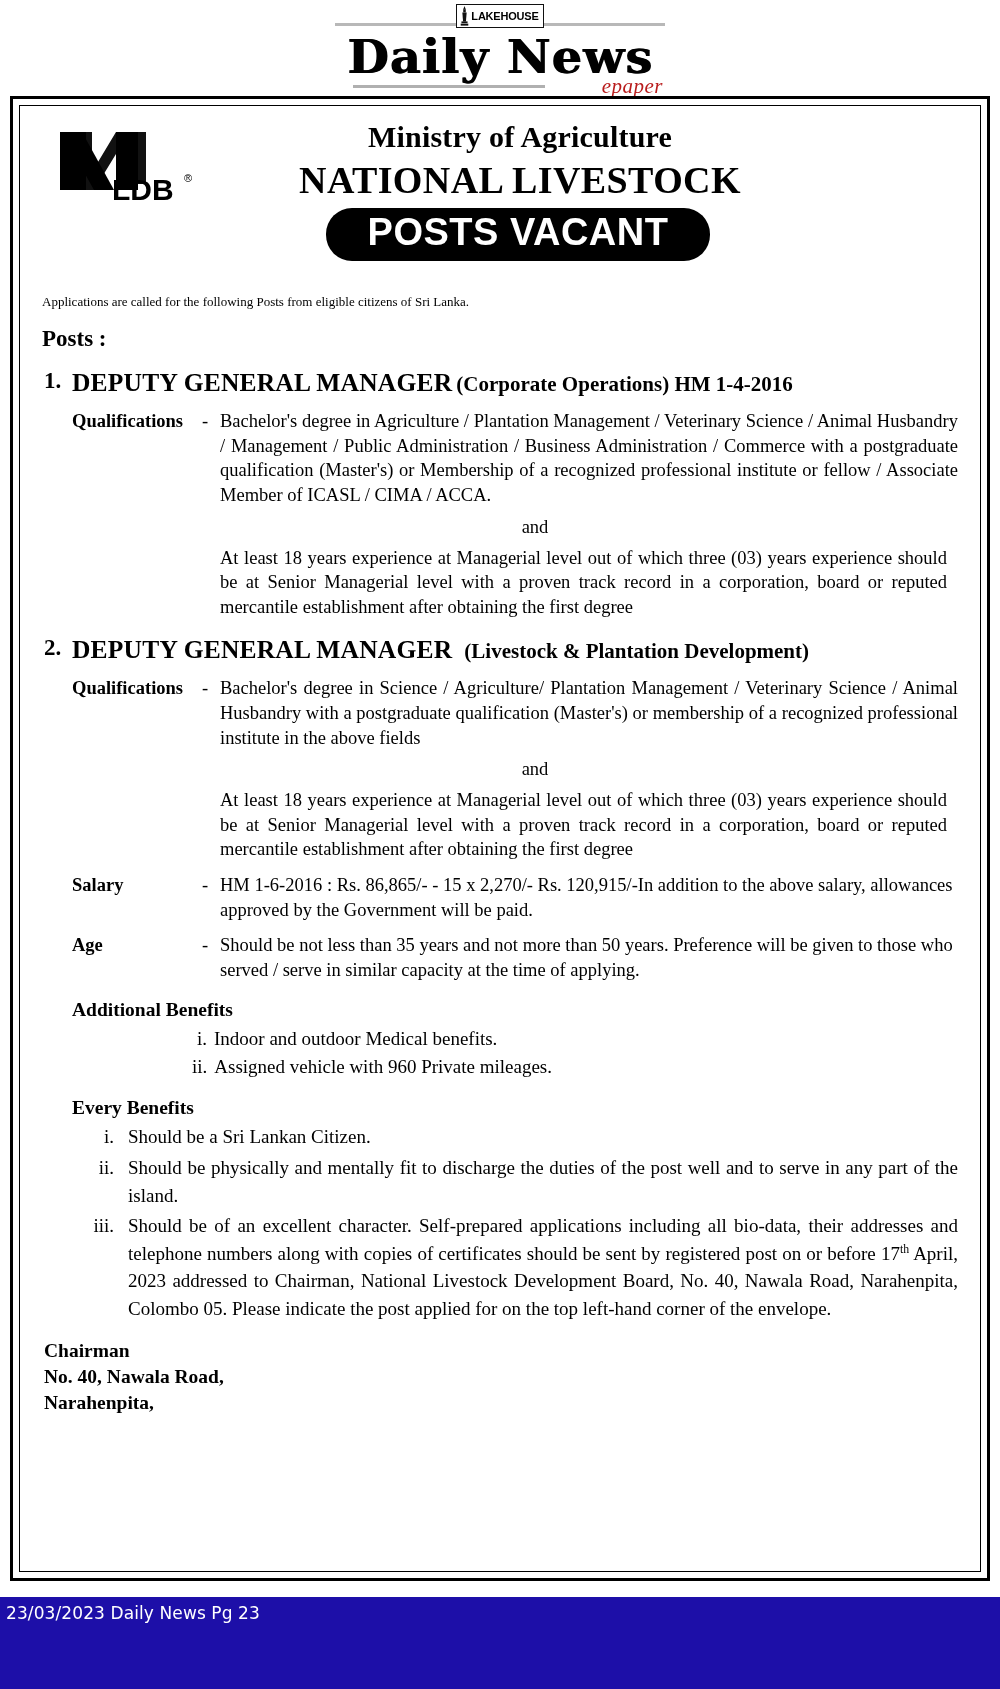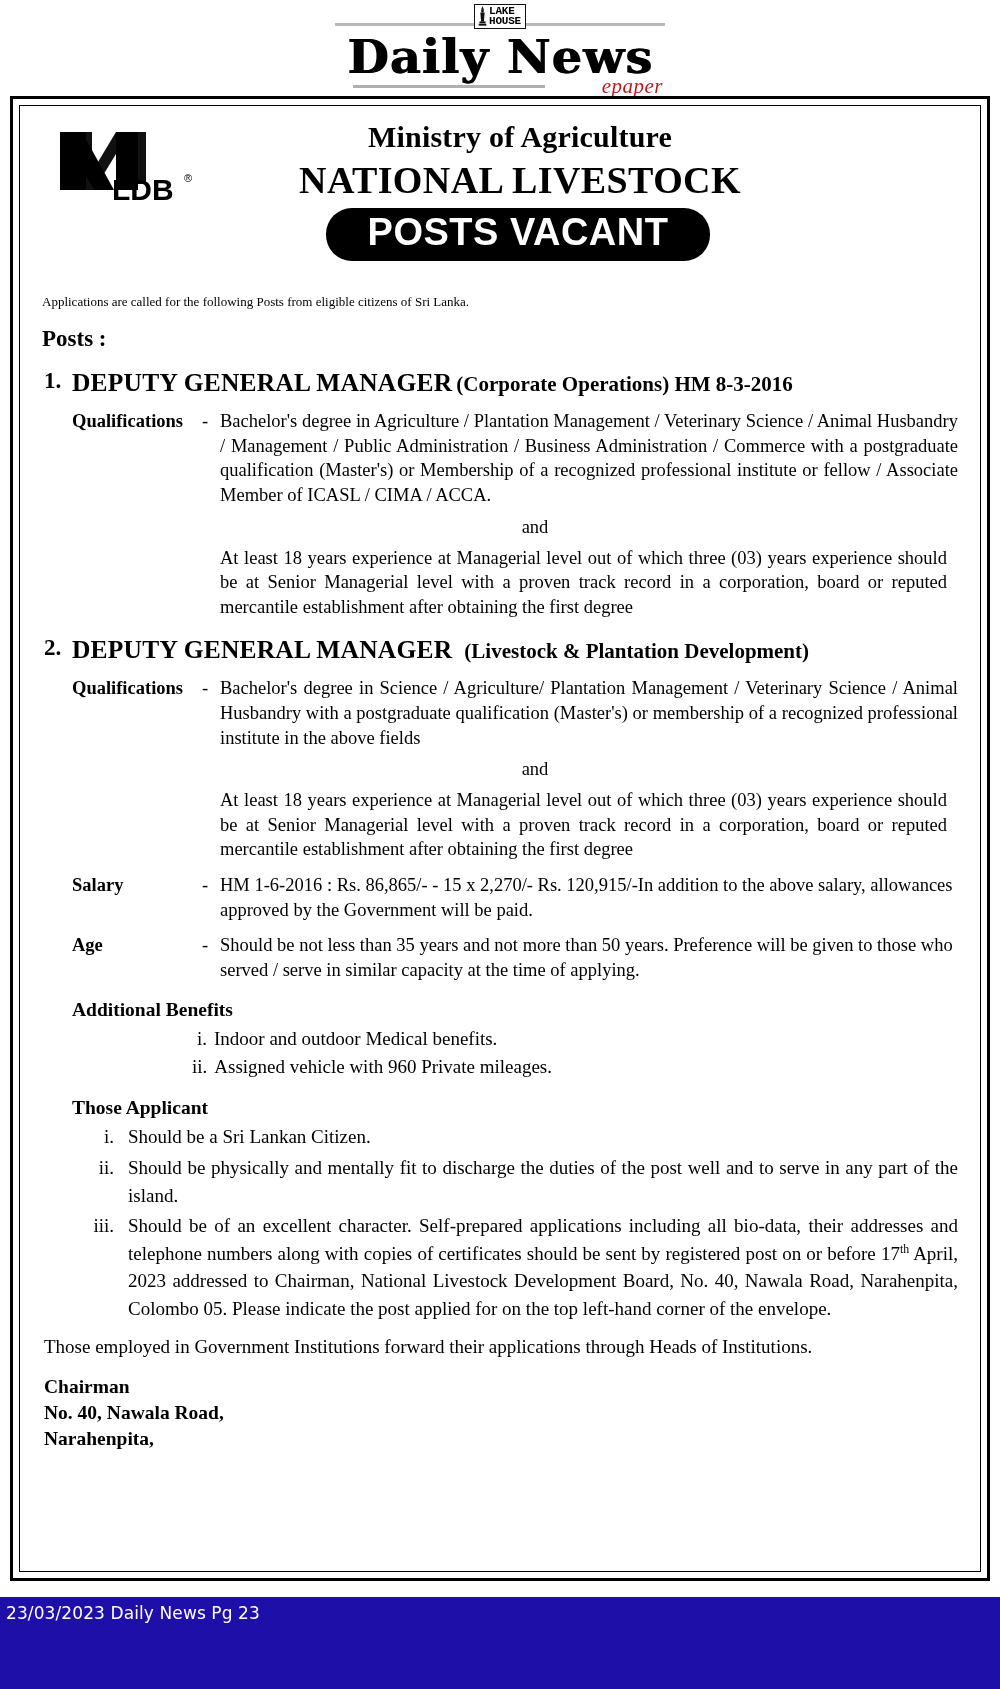--- a/index.html
+++ b/index.html
@@ -37,27 +37,27 @@
     position: relative;
     top: 2px;
     background: #fff;
     z-index: 3;
   }
   .lakehouse-tower {
     width: 9px; height: 20px;
     display: block;
   }
   .lakehouse-words {
-    display: flex; flex-direction: column;
+    display: flex; 
     line-height: 0.95;
-    font-family: Liberation Mono, monospace;
+    font-family: Liberation Sans, sans-serif;
     font-weight: bold;
     font-size: 11px;
     letter-spacing: -0.2px;
-    text-align: left;
+    text-align: center;
   }
   .mast-rule {
     position: absolute;
     left: 0; right: 0;
     top: 21px;
     height: 3px;
     background: #b8b8b8;
     z-index: 1;
   }
   .mast-title {
@@ -334,21 +334,21 @@
     </div>
   </div>
 
   <div class="intro">Applications are called for the following Posts from eligible citizens of Sri Lanka.</div>
   <div class="posts-label">Posts :</div>
 
   <div class="post-head">
     <span class="post-num">1.</span>
     <span>
       <span class="post-title-main">DEPUTY GENERAL MANAGER</span>
-      <span class="post-title-sub">(Corporate Operations) HM 8-3-2016</span>
+      <span class="post-title-sub">(Corporate Operations) HM 1-4-2016</span>
     </span>
   </div>
   <div class="field-row">
     <span class="field-label">Qualifications</span>
     <span class="field-dash">-</span>
     <span class="field-body">Bachelor's degree in Agriculture / Plantation Management / Veterinary Science / Animal Husbandry / Management / Public Administration / Business Administration / Commerce with a postgraduate qualification (Master's) or Membership of a recognized professional institute or fellow / Associate Member of ICASL / CIMA / ACCA.</span>
   </div>
   <div class="and-line">and</div>
   <div class="exp-para">At least 18 years experience at Managerial level out of which three (03) years experience should be at Senior Managerial level with a proven track record in a corporation, board or reputed mercantile establishment after obtaining the first degree</div>
 
@@ -385,37 +385,36 @@
     <li>
       <span class="rn">i.</span>
       <span class="tx">Indoor and outdoor Medical benefits.</span>
     </li>
     <li>
       <span class="rn">ii.</span>
       <span class="tx">Assigned vehicle with 960 Private mileages.</span>
     </li>
   </ul>
 
-  <div class="sec-head">Those Applicant</div>
+  <div class="sec-head">Every Benefits</div>
   <ul class="roman-list applicant-list">
     <li>
       <span class="rn">i.</span>
       <span class="tx">Should be a Sri Lankan Citizen.</span>
     </li>
     <li>
       <span class="rn">ii.</span>
       <span class="tx">Should be physically and mentally fit to discharge the duties of the post well and to serve in any part of the island.</span>
     </li>
     <li>
       <span class="rn">iii.</span>
       <span class="tx"><span>Should be of an excellent character. Self-prepared applications including all bio-data, their addresses and telephone numbers along with copies of certificates should be sent by registered post on or before 17</span><sup>th</sup><span> April, 2023 addressed to Chairman, National Livestock Development Board, No. 40, Nawala Road, Narahenpita, Colombo 05. Please indicate the post applied for on the top left-hand corner of the envelope.</span></span>
     </li>
   </ul>
 
-  <div class="note-line">Those employed in Government Institutions forward their applications through Heads of Institutions.</div>
 
   <div class="sign-block">
     <div>Chairman</div>
     <div>No. 40, Nawala Road,</div>
     <div>Narahenpita,</div>
   </div>
 
 </div>
 </div>
 

